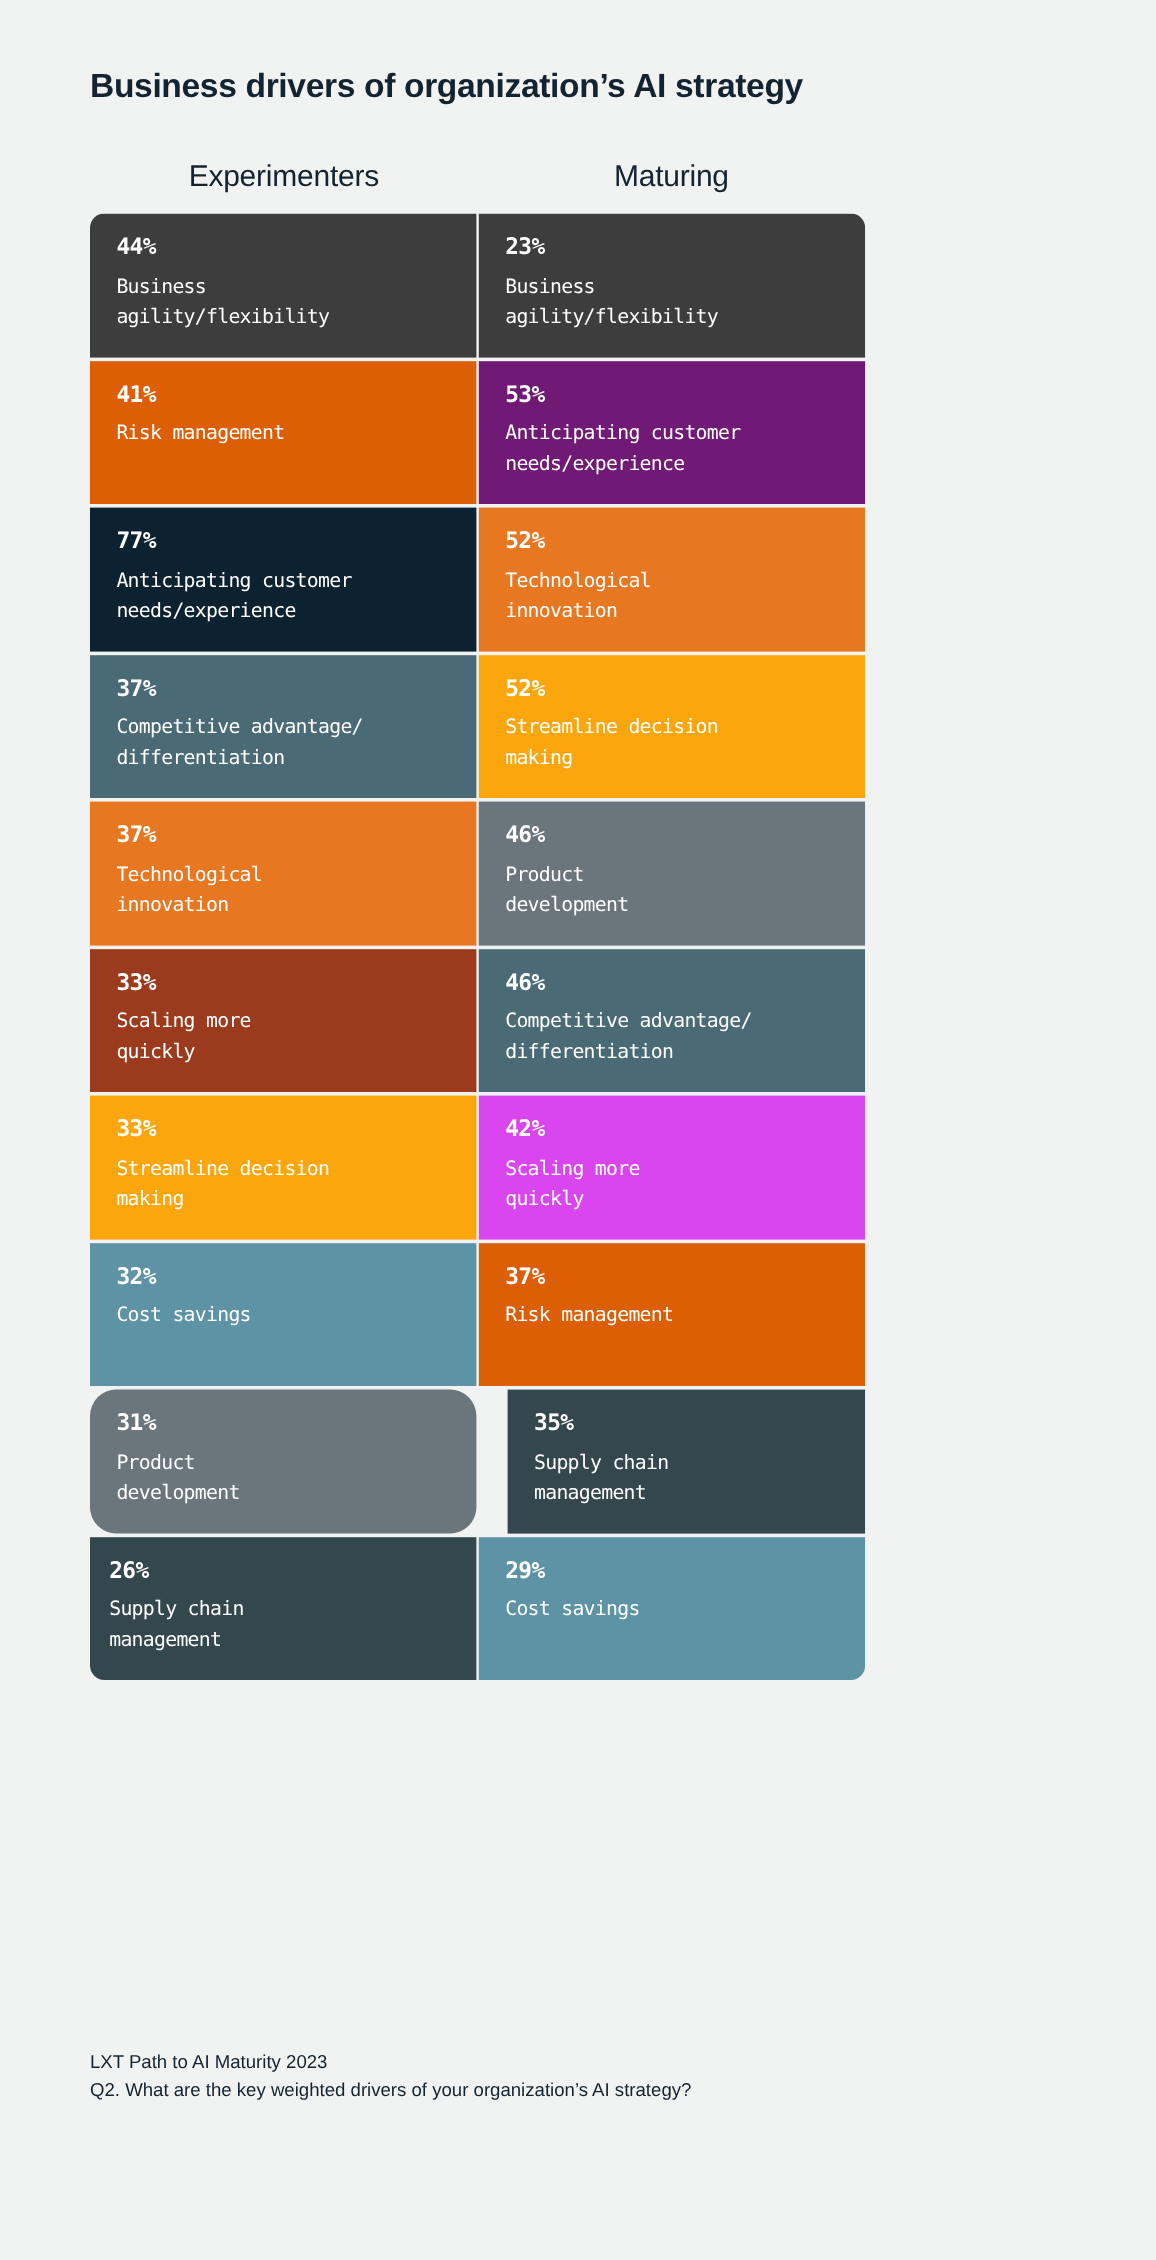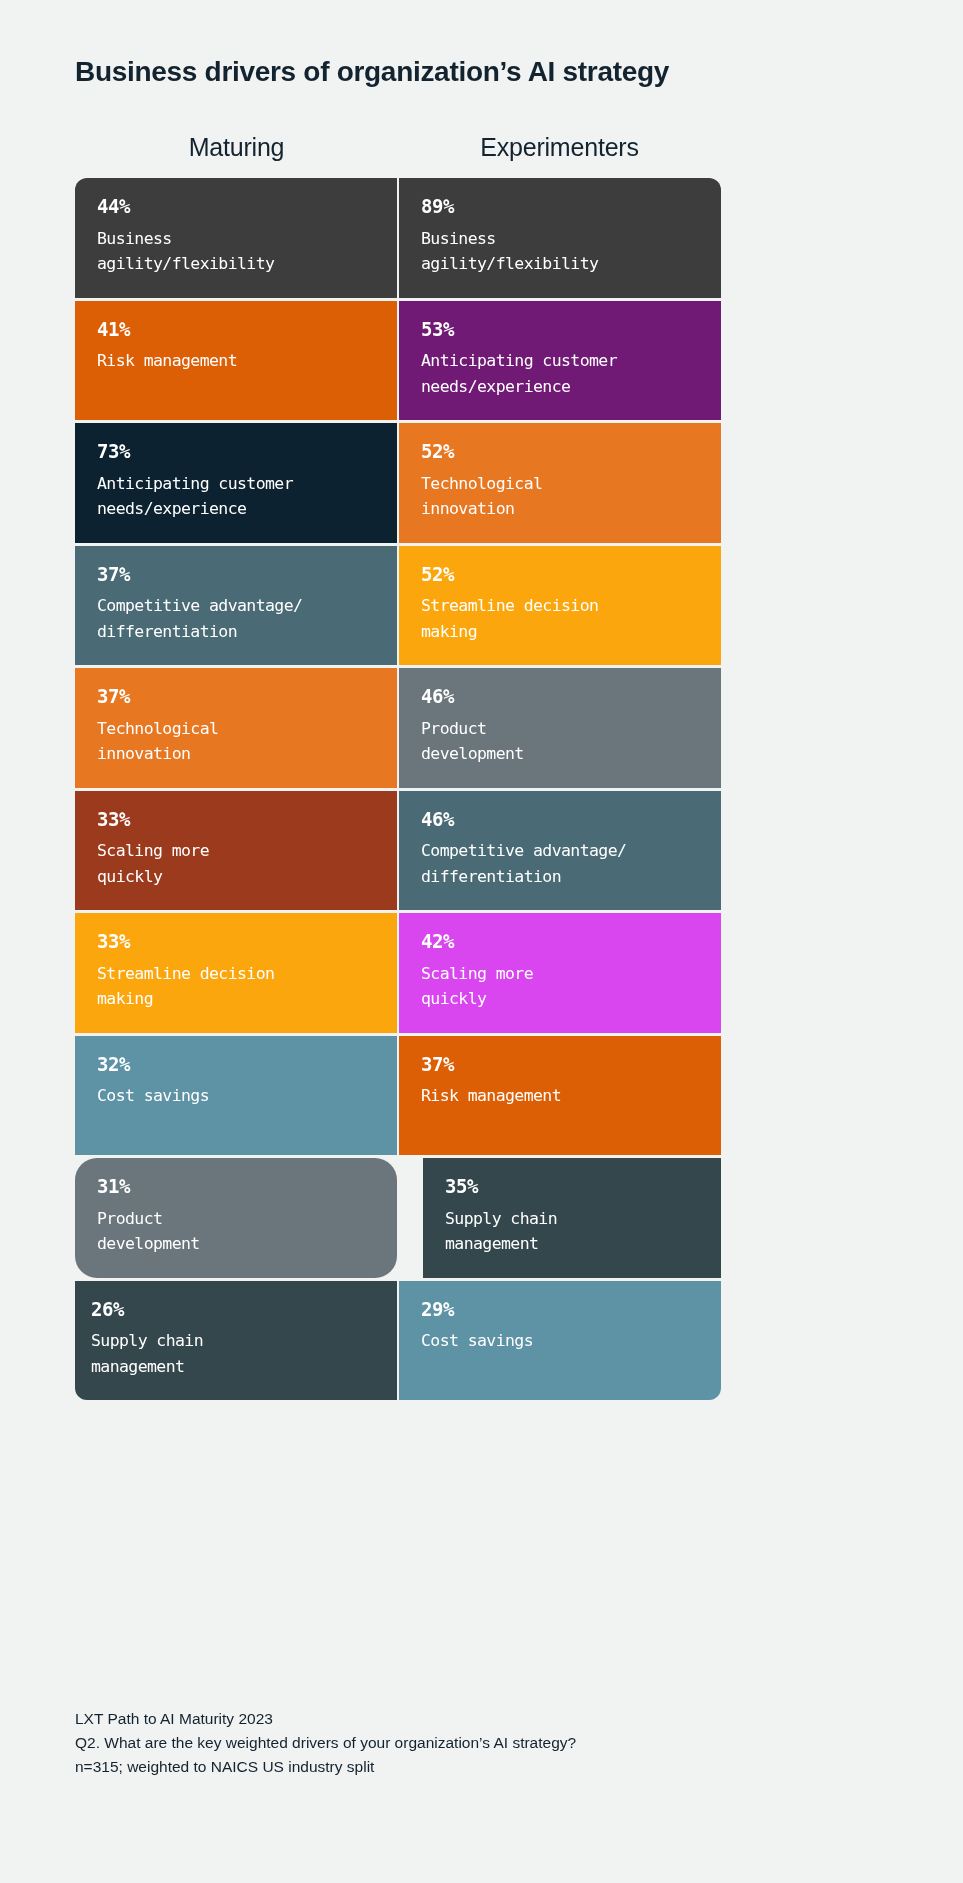--- a/index.html
+++ b/index.html
@@ -112,37 +112,37 @@
   .footnote div { white-space: nowrap; }
 </style>
 </head>
 <body>
 
 <div class="infographic">
 
   <h1 class="chart-title">Business drivers of organization’s AI strategy</h1>
 
   <div class="headers">
+    <div class="col-header">Experimenters</div>
     <div class="col-header right">Maturing</div>
-    <div class="col-header">Experimenters</div>
   </div>
 
   <div class="columns-wrap">
     <div class="column" id="col-experimenters">
         <div class="cell" style="background: rgb(61, 61, 61);">
           <div class="cell-pct">44%</div>
           <div class="cell-label">Business
 agility/flexibility</div>
         </div>
         <div class="cell" style="background: rgb(221, 95, 5);">
           <div class="cell-pct">41%</div>
           <div class="cell-label">Risk management</div>
         </div>
         <div class="cell" style="background: rgb(13, 34, 48);">
-          <div class="cell-pct">73%</div>
+          <div class="cell-pct">77%</div>
           <div class="cell-label">Anticipating customer
 needs/experience</div>
         </div>
         <div class="cell" style="background: rgb(74, 107, 117);">
           <div class="cell-pct">37%</div>
           <div class="cell-label">Competitive advantage/
 differentiation</div>
         </div>
         <div class="cell" style="background: rgb(232, 119, 34);">
           <div class="cell-pct">37%</div>
@@ -169,21 +169,21 @@
 development</div>
         </div>
         <div class="cell" style="background: rgb(52, 71, 77); padding-left: 16px;">
           <div class="cell-pct">26%</div>
           <div class="cell-label">Supply chain
 management</div>
         </div>
       </div>
     <div class="column" id="col-maturing">
         <div class="cell" style="background: rgb(61, 61, 61);">
-          <div class="cell-pct">89%</div>
+          <div class="cell-pct">23%</div>
           <div class="cell-label">Business
 agility/flexibility</div>
         </div>
         <div class="cell" style="background: #701a75;">
           <div class="cell-pct">53%</div>
           <div class="cell-label">Anticipating customer
 needs/experience</div>
         </div>
         <div class="cell" style="background: rgb(232, 119, 34);">
           <div class="cell-pct">52%</div>
@@ -222,16 +222,15 @@
         <div class="cell" style="background: rgb(94, 147, 165);">
           <div class="cell-pct">29%</div>
           <div class="cell-label">Cost savings</div>
         </div>
       </div>
   </div>
 
   <div class="footnote">
     <div>LXT Path to AI Maturity 2023</div>
     <div>Q2. What are the key weighted drivers of your organization’s AI strategy?</div>
-    <div>n=315; weighted to NAICS US industry split</div>
   </div>
 
 </div>
 
 </body></html>

